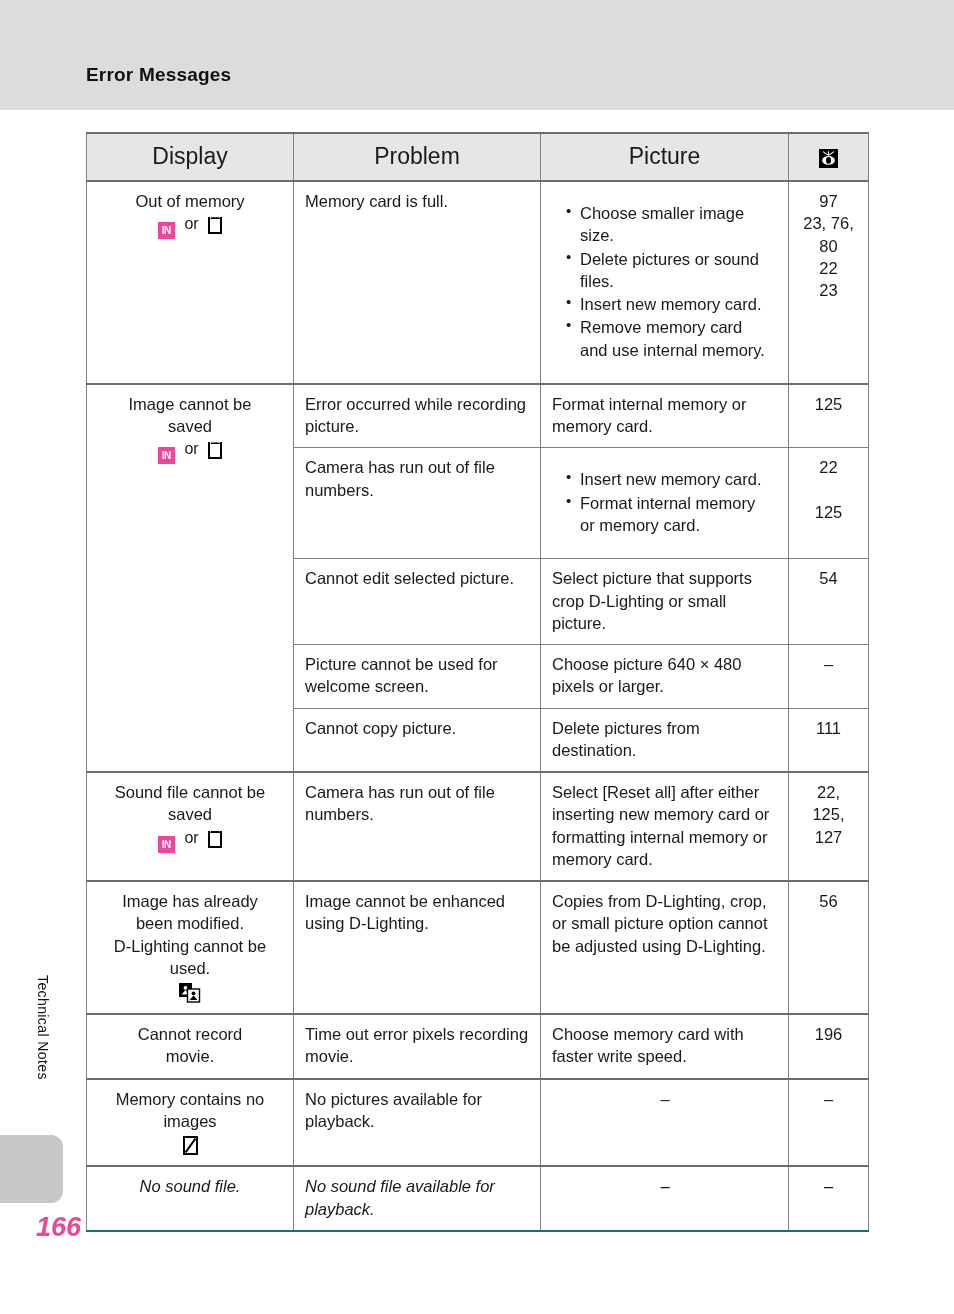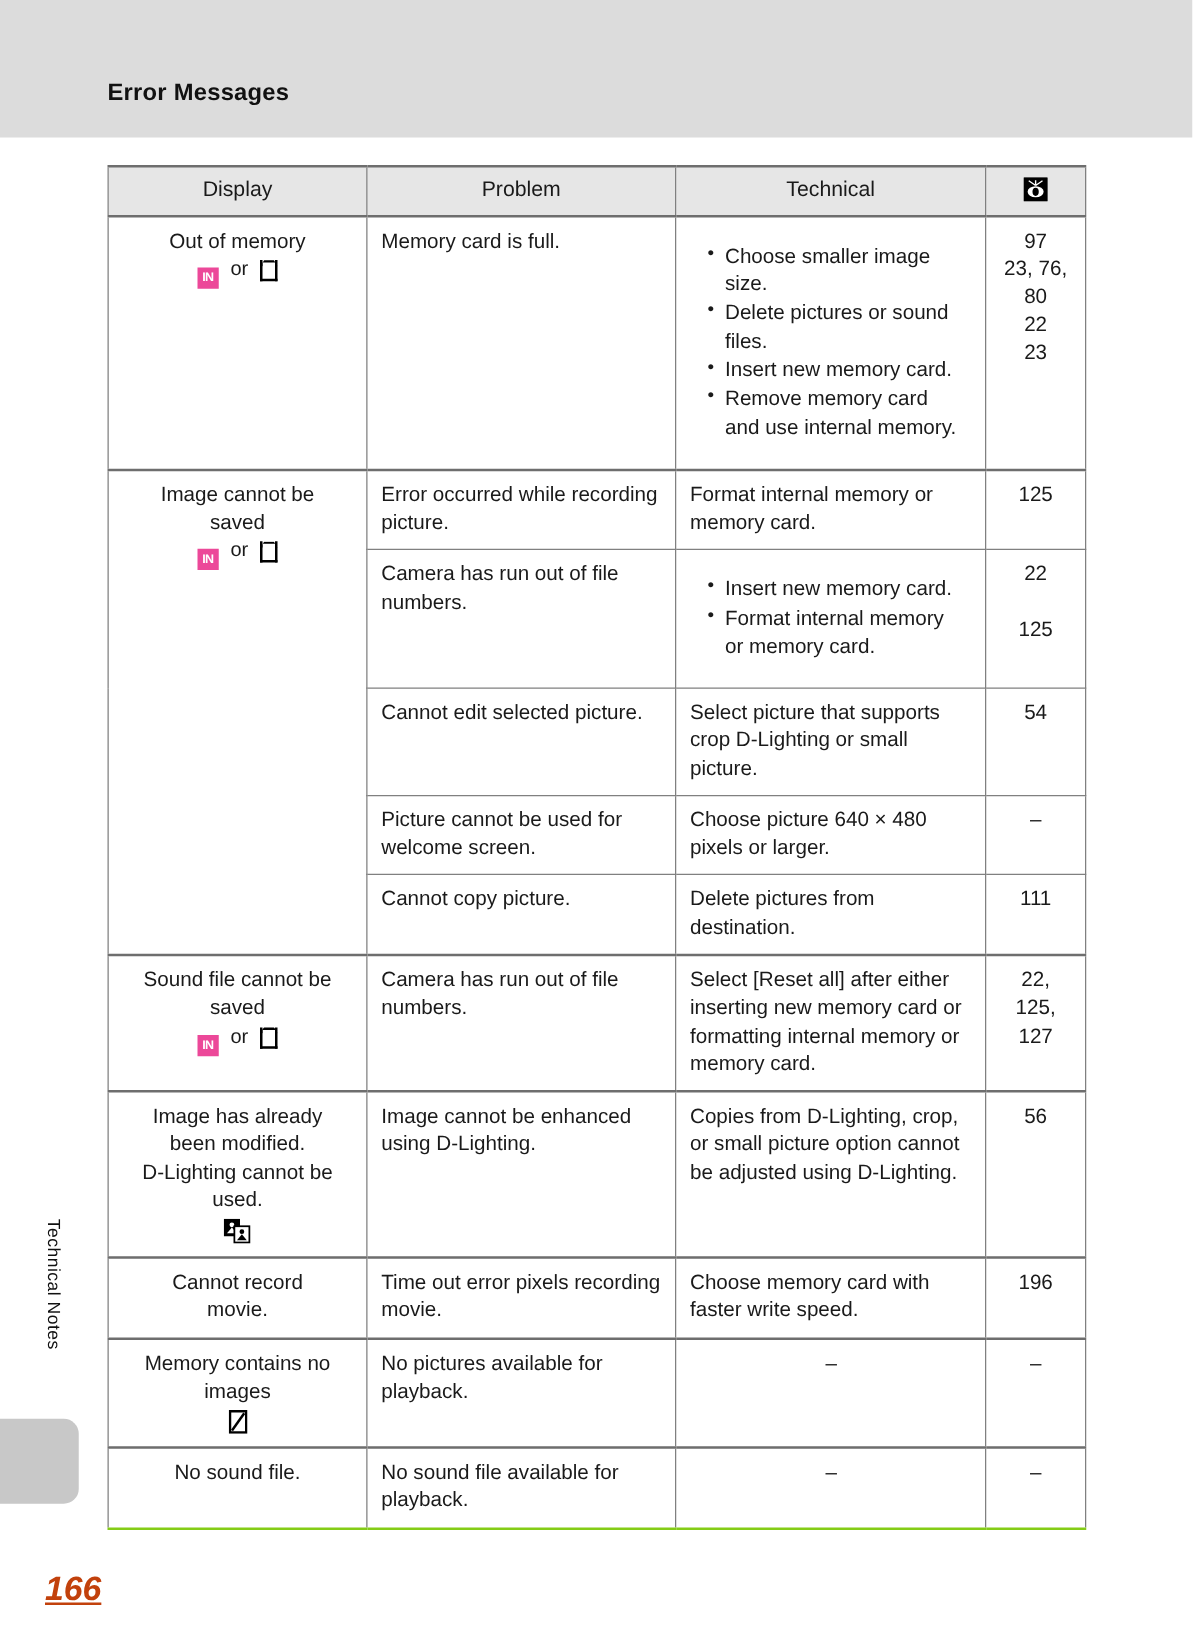--- a/index.html
+++ b/index.html
@@ -59,26 +59,25 @@
     height: 68px;
     background: #c8c8c8;
     border-top-right-radius: 12px;
     border-bottom-right-radius: 12px;
   }
 
   
   .page-number {
     position: absolute;
     left: 36px;
-    top: 1256px;
+    top: 1212px;
     font-size: 27px;
     font-weight: bold;
     font-style: italic;
-    color: #c2410c;
-    text-decoration: underline;
+    color: #ec4899;
   }
 
   
   .table-wrap {
     position: absolute;
     left: 86px;
     top: 132px;
     width: 782px;
   }
   table.err {
@@ -95,29 +94,29 @@
     border: 1px solid #808080;
     vertical-align: top;
     font-size: 16.5px;
     line-height: 1.35;
     color: #1a1a1a;
   }
   table.err thead th {
     background: #e6e6e6;
     text-align: center;
     font-weight: normal;
-    font-size: 17px;
+    font-size: 23px;
     padding: 7px 6px 8px 6px;
     border-top: 2px solid #6e6e6e;
     border-bottom: 2px solid #6e6e6e;
     height: 22px;
   }
   
   tr.grp > td { border-top: 2px solid #6e6e6e; }
-  tbody tr:last-child > td { border-bottom: 2px solid #84cc16; }
+  tbody tr:last-child > td { border-bottom: 2px solid #0f766e; font-style: italic; }
 
   td.display {
     text-align: center;
     padding: 8px 8px 10px 8px;
   }
   td.problem, td.solution {
     padding: 8px 10px 10px 11px;
   }
   td.ref {
     text-align: center;
@@ -237,21 +236,21 @@
   <colgroup>
     <col class="c-display">
         <col class="c-problem">
         <col class="c-solution">
         <col class="c-ref">
   </colgroup>
   <thead>
     <tr>
       <th>Display</th>
       <th>Problem</th>
-      <th>Technical</th>
+      <th>Picture</th>
       <th>
         <span class="ico ico-book">
           <svg width="19" height="19" viewBox="0 0 19 19">
             <rect x="0" y="0" width="19" height="19" fill="#000"></rect>
             <path d="M9.5 6.4 L4.0 2.6 M9.5 6.4 L9.5 2.2 M9.5 6.4 L15.0 2.6" stroke="#fff" stroke-width="1.1" fill="none"></path>
             <ellipse cx="9.5" cy="11.4" rx="6.4" ry="4.4" fill="#fff"></ellipse>
             <ellipse cx="9.5" cy="11.4" rx="2.5" ry="3.3" fill="#000"></ellipse>
           </svg>
         </span>
       </th>

